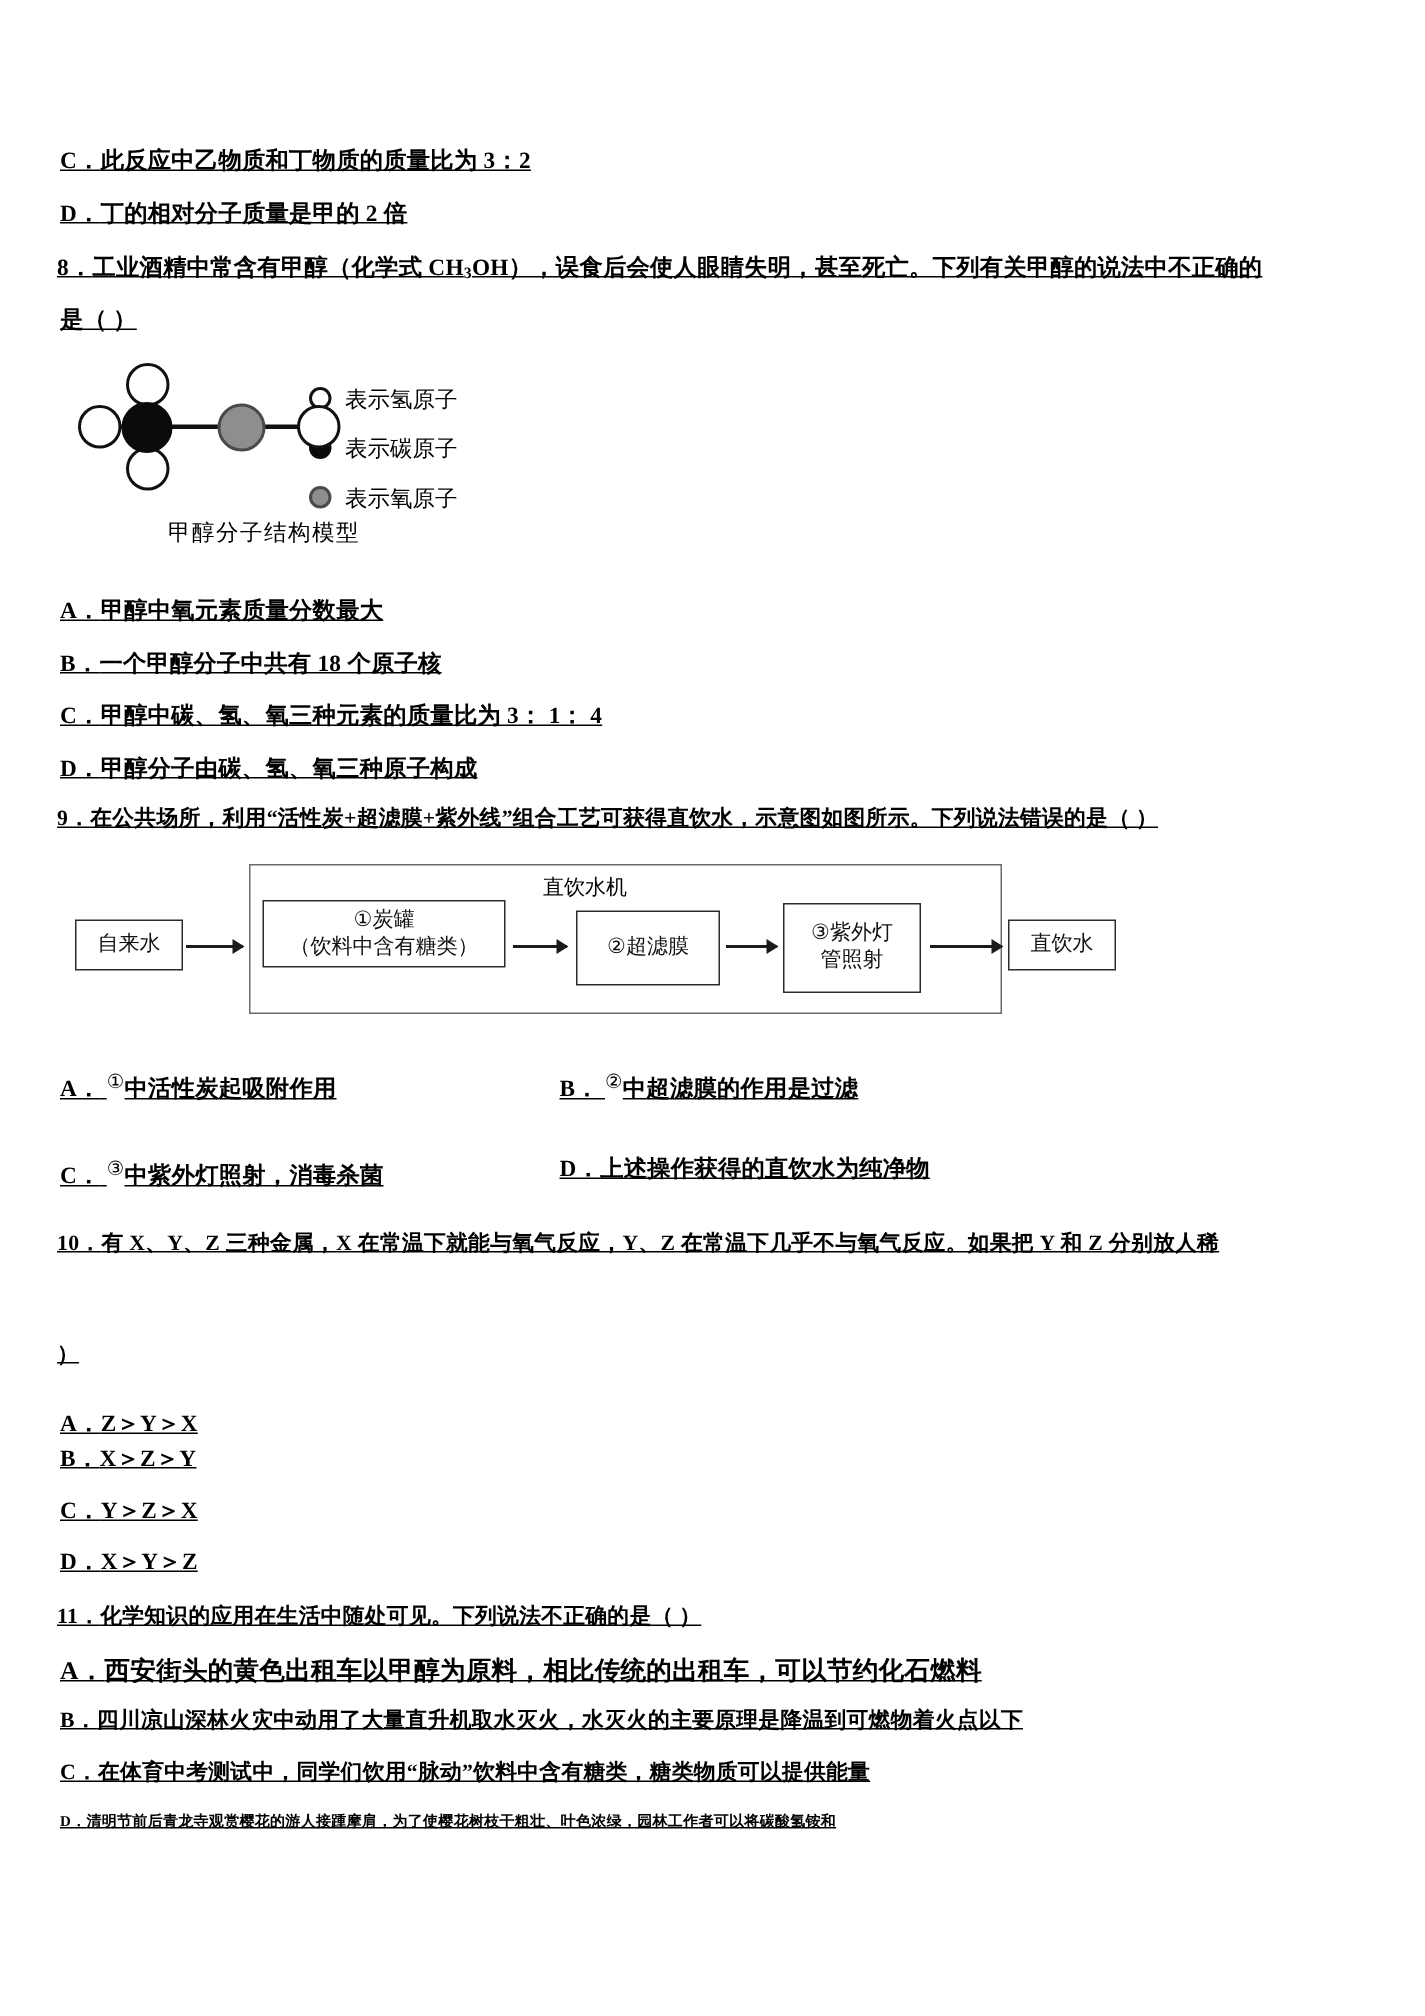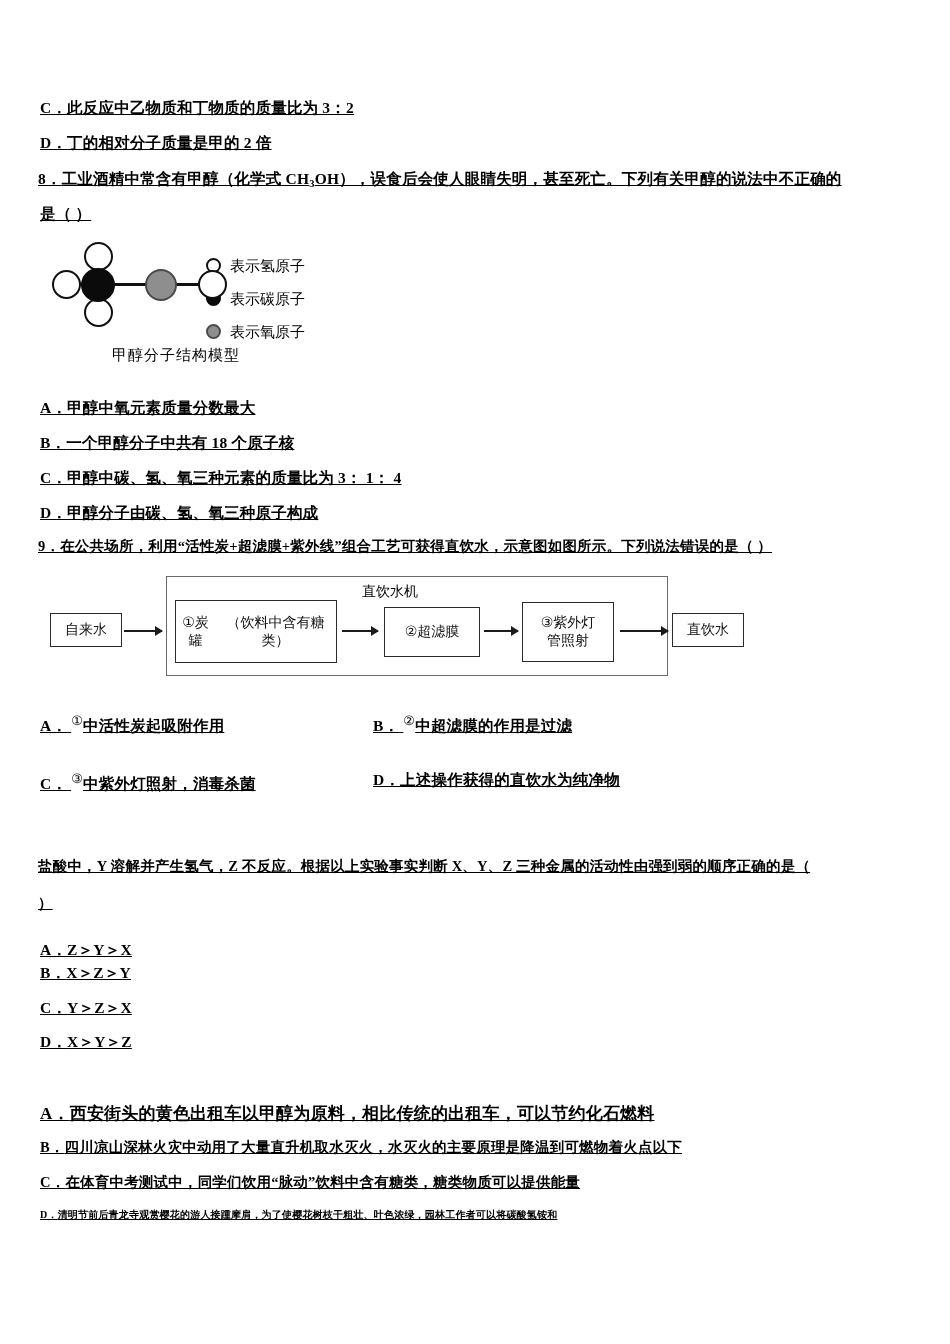--- a/index.html
+++ b/index.html
@@ -208,21 +208,21 @@
 
   <div id="water-flow-figure">
     <div class="machine-outer" style="left:116px; top:4px; width:502px; height:100px;"></div>
     <div class="machine-title" style="left:312px; top:11px;">直饮水机</div>
 
     <div class="fbox" style="left:0px; top:41px; width:72px; height:34px;">
       <span>自来水</span>
     </div>
     <div class="arrow" style="left:74px; top:58px; width:38px;"></div>
 
-    <div class="fbox" style="left:125px; top:28px; width:162px; height:63px; flex-direction:row;text-align:center;">
+    <div class="fbox" style="left:125px; top:28px; width:162px; height:45px; flex-direction:column;text-align:center;">
       <span>①炭罐</span>
       <span>（饮料中含有糖类）</span>
     </div>
     <div class="arrow" style="left:292px; top:58px; width:36px;"></div>
 
     <div class="fbox" style="left:334px; top:35px; width:96px; height:50px;">
       <span>②超滤膜</span>
     </div>
     <div class="arrow" style="left:434px; top:58px; width:34px;"></div>
 
@@ -243,36 +243,41 @@
   <div class="line" style="left:373px; top:713px;">
     <span>B．</span>&nbsp;<span class="circled">②</span><span>中超滤膜的作用是过滤</span>
   </div>
   <div class="line" style="left:40px; top:771px;">
     <span>C．</span>&nbsp;<span class="circled">③</span><span>中紫外灯照射，消毒杀菌</span>
   </div>
   <div class="line" style="left:373px; top:771px;">
     <span>D．</span><span>上述操作获得的直饮水为纯净物</span>
   </div>
 
-  <div class="line" style="left:38px; top:858px; font-size:14.5px;">盐酸中，Y 溶解并产生氢气，Z 不反应。根据以上实验事实判断 X、Y、Z 三种金属的活动性由强到弱的顺序正确的是（</div>
+  <div class="line" style="left:38px; top:821px; font-size:14.5px;">
+    <span>10．</span><span>有 X、Y、Z 三种金属，X 在常温下就能与氧气反应，Y、Z 在常温下几乎不与氧气反应。如果把 Y 和 Z 分别放人稀</span>
+  </div>
   <div class="line" style="left:38px; top:895px; font-size:14.5px;">）</div>
 
   <div class="line" style="left:40px; top:909px;margin-top:32px;">
     <span>A．</span><span>Z＞Y＞X</span>
   </div>
   <div class="line" style="left:40px; top:964px;">
     <span>B．</span><span>X＞Z＞Y</span>
   </div>
   <div class="line" style="left:40px; top:999px;">
     <span>C．</span><span>Y＞Z＞X</span>
   </div>
   <div class="line" style="left:40px; top:1033px;">
     <span>D．</span><span>X＞Y＞Z</span>
   </div>
 
+  <div class="line" style="left:38px; top:1070px; font-size:14.5px;">
+    <span>11．</span><span>化学知识的应用在生活中随处可见。下列说法不正确的是（  ）</span>
+  </div>
   <div class="line" style="left:40px; top:1104px; font-size:17px;">
     <span>A．</span><span>西安街头的黄色出租车以甲醇为原料，相比传统的出租车，可以节约化石燃料</span>
   </div>
   <div class="line" style="left:40px; top:1139px; font-size:14.5px;">
     <span>B．</span><span>四川凉山深林火灾中动用了大量直升机取水灭火，水灭火的主要原理是降温到可燃物着火点以下</span>
   </div>
   <div class="line" style="left:40px; top:1174px; font-size:14.5px;">
     <span>C．</span><span>在体育中考测试中，同学们饮用“脉动”饮料中含有糖类，糖类物质可以提供能量</span>
   </div>
   <div class="line" style="left:40px; top:1209px; font-size:10px;">

